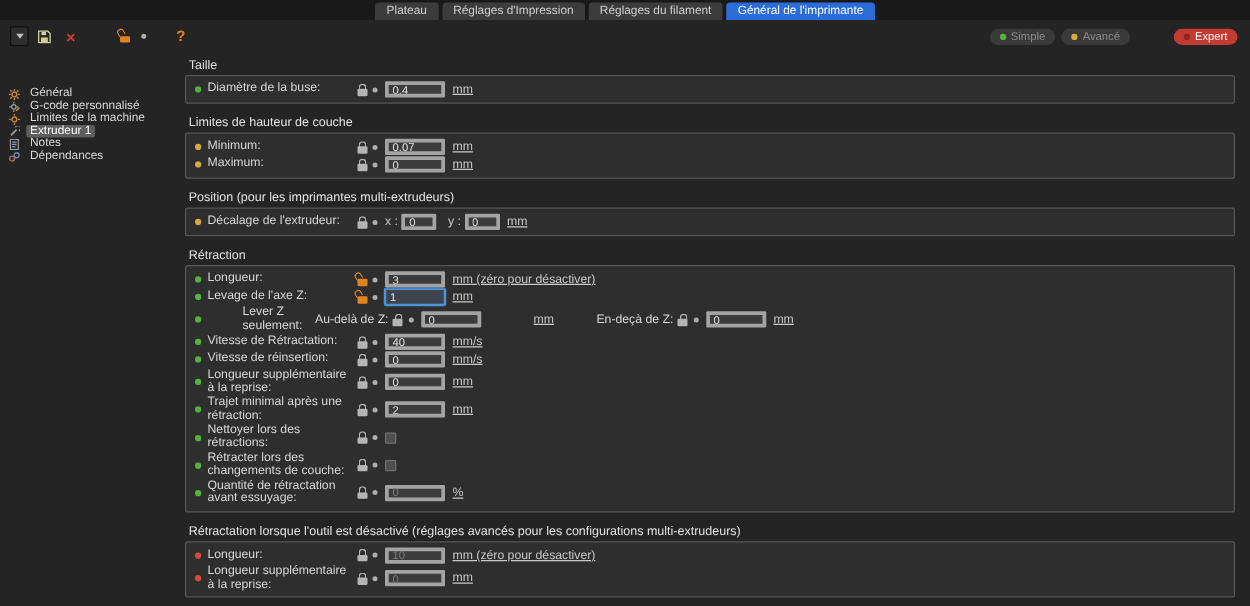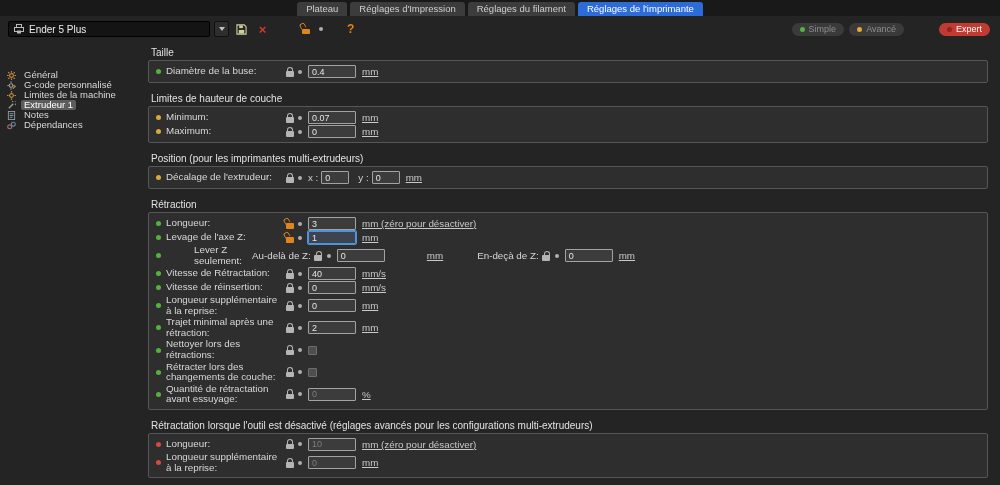--- a/index.html
+++ b/index.html
@@ -91,21 +91,21 @@
   .lock::after {
     content:""; position:absolute; bottom:0; left:0.5px; width:8px; height:5.5px;
     background:#b5b5b5; border-radius:1px;
   }
   .lock.open::before { border-color:#e0841c; transform:translate(-3.5px,-1px) rotate(-32deg); }
   .lock.open::after  { background:#e0841c; }
 
   .mini-dot { width:4px; height:4px; border-radius:50%; background:#aeaeae; flex:none; margin-right:6px; }
 
   .input {
-    width:48px; height:13px; background:#3c3c3c; border:1px solid #a3a3a3;
+    width:48px; height:13px; background:#3c3c3c; border:3px solid #a3a3a3;
     color:#e4e4e4; font-size:9px; padding:0 3px; border-radius:1px;
     font-family:"Liberation Sans", sans-serif;
   }
   .input.narrow { width:28px; }
   .input.focused { border:1px solid #4f93d8; outline:1px solid #4f93d8; background:#3d4450; }
   .input.disabled { color:#7d7d7d; }
   .unit { margin-left:6px; color:#c9c9c9; white-space:nowrap; font-size:9.8px;text-decoration:underline; }
   .unit.wide-gap { margin-left:42px; }
   .xy-label { color:#d0d0d0; margin-right:3px; font-size:9.8px; }
   .xy-gap { margin-left:9px; }
@@ -114,34 +114,24 @@
 </style>
 </head>
 <body>
 
 <div class="app">
 
   <div class="tabbar">
     <div class="tab">Plateau</div>
     <div class="tab">Réglages d'Impression</div>
     <div class="tab">Réglages du filament</div>
-    <div class="tab selected">Réglages de l'imprimante</div>
+    <div class="tab selected">Général de l'imprimante</div>
   </div>
 
   <div class="toolbar">
-    <div class="combo">
-      <span class="icon">
-        <svg width="10" height="10" viewBox="0 0 10 10">
-            <rect x="2.5" y="0.5" width="5" height="3" fill="none" stroke="#b9b9b9" stroke-width="1"></rect>
-            <rect x="0.5" y="3.5" width="9" height="4" fill="none" stroke="#b9b9b9" stroke-width="1"></rect>
-            <rect x="3" y="6.5" width="4" height="3" fill="#b9b9b9"></rect>
-          </svg>
-      </span>
-      <span class="combo-text">Ender 5 Plus</span>
-    </div>
     <div class="combo-arrow">
       <span class="tri-down"></span>
     </div>
     <div class="iconbtn">
       <svg width="11" height="11" viewBox="0 0 12 12">
           <path d="M1 1 h8 l2 2 v8 h-10 z" fill="none" stroke="#cfcf9e" stroke-width="1.2"></path>
           <rect x="3" y="6.5" width="6" height="4" fill="#cfcf9e"></rect>
           <rect x="3.5" y="1.5" width="4" height="3" fill="#cfcf9e"></rect>
         </svg>
     </div>

